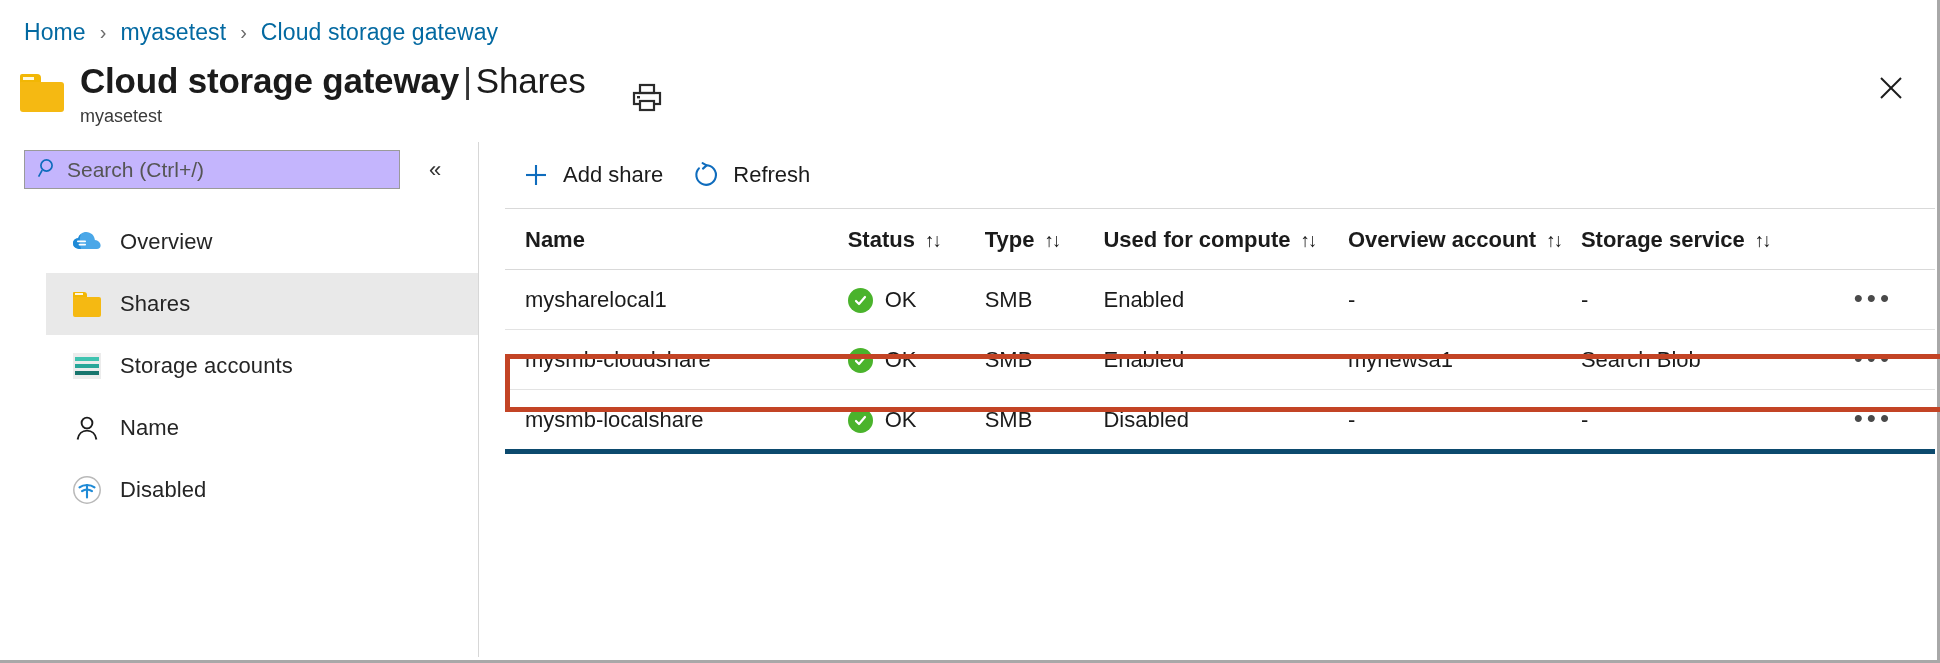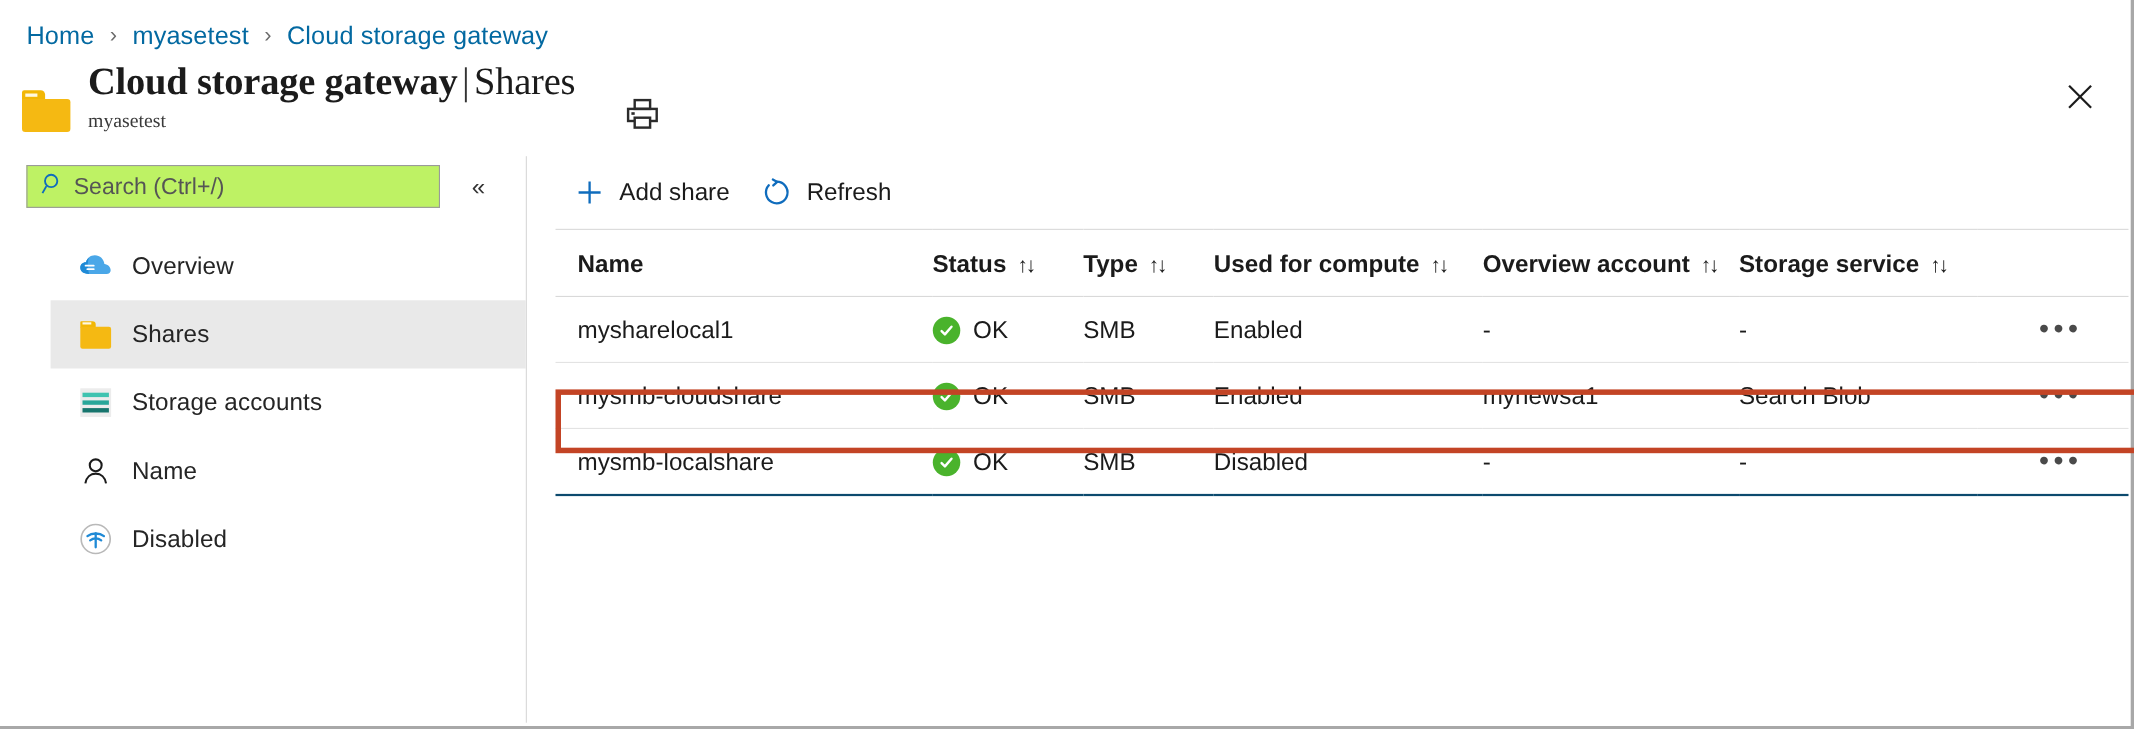--- a/index.html
+++ b/index.html
@@ -38,25 +38,24 @@
   }
   .crumb-sep {
     color: #6b6b6b;
     font-size: 20px;
     font-weight: 300;
   }
 
   
   .title-row {
     display: flex;
-    align-items: flex-end;
+    align-items: flex-start;
     padding: 12px 0 0 20px;
     position: relative;
     height: 72px;
-    font-family: Liberation Serif, serif;
   }
   .folder-icon {
     position: relative;
     width: 44px;
     height: 38px;
     margin-top: 14px;
     flex: 0 0 auto;
   }
   .folder-icon .tab {
     position: absolute;
@@ -131,21 +130,21 @@
     padding-top: 0;
     position: relative;
   }
   .search-wrap {
     display: flex;
     align-items: center;
     margin: 8px 0 0 24px;
     width: 376px;
     height: 39px;
     border: 1px solid #9a9a9a;
-    background: #bef264;
+    background: #c4b5fd;
     padding: 0 10px;
   }
   .search-wrap .mag { flex: 0 0 auto; margin: 0 8px 0 2px; }
   .search-input {
     border: none;
     outline: none;
     font-family: "Liberation Sans", sans-serif;
     font-size: 21px;
     color: #3b3b3b;
     width: 100%;
@@ -264,21 +263,21 @@
   .sort-arrows { font-size: 19px; font-weight: 400; color: #1b1b1b; letter-spacing: -2px; }
 
   .tbl tbody td {
     font-size: 22px;
     color: #1b1b1b;
     padding: 17px 0 16px 0;
     border-bottom: 1px solid #e3e3e3;
     white-space: nowrap;
     vertical-align: middle;
   }
-  .tbl tbody tr:last-child td { border-bottom: 2px solid #0c4a6e; }
+  .tbl tbody tr:last-child td { border-bottom: 5px solid #0c4a6e; }
 
   .col-name    { width: 300px; padding-left: 20px !important; }
   .col-status  { width: 120px; }
   .col-type    { width: 104px; }
   .col-compute { width: 214px; }
   .col-account { width: 204px; }
   .col-service { width: 190px; }
   .col-menu    { width: 120px; }
 
   th.col-name { padding-left: 20px !important; }

